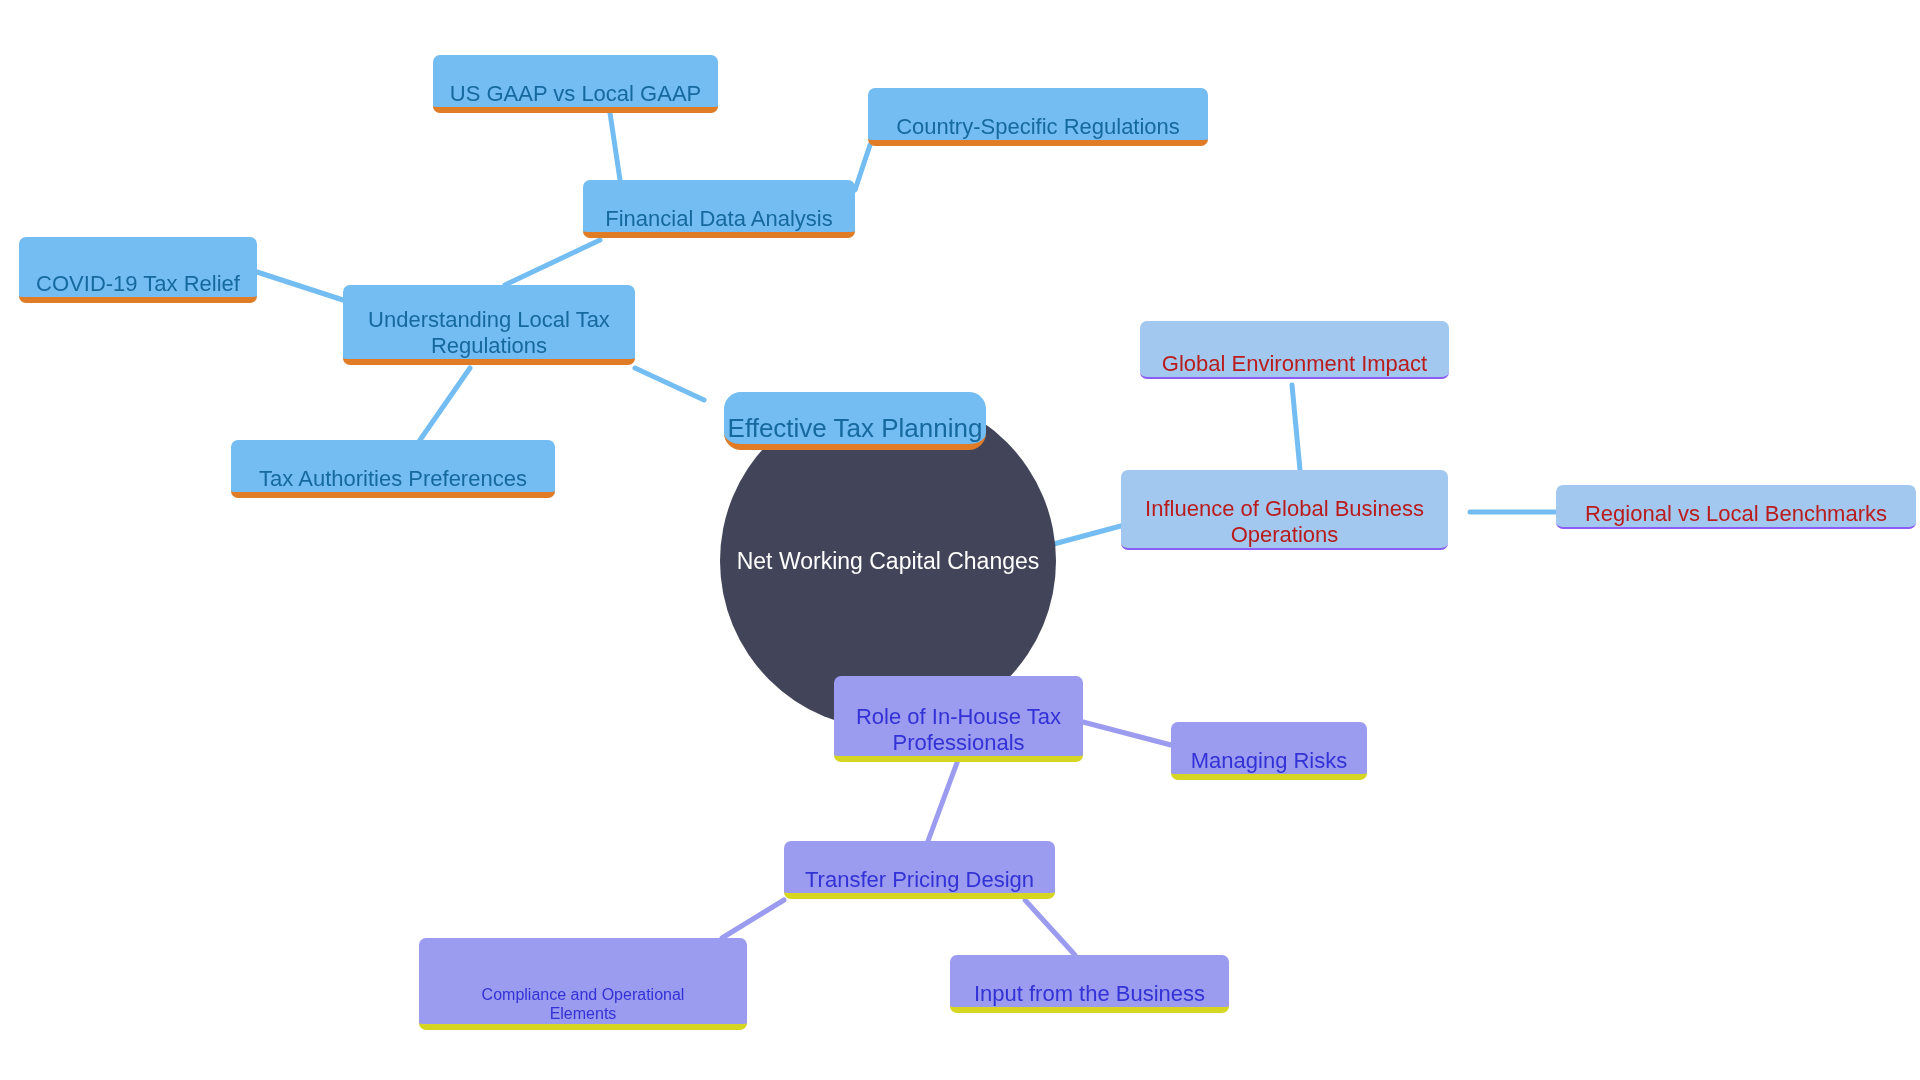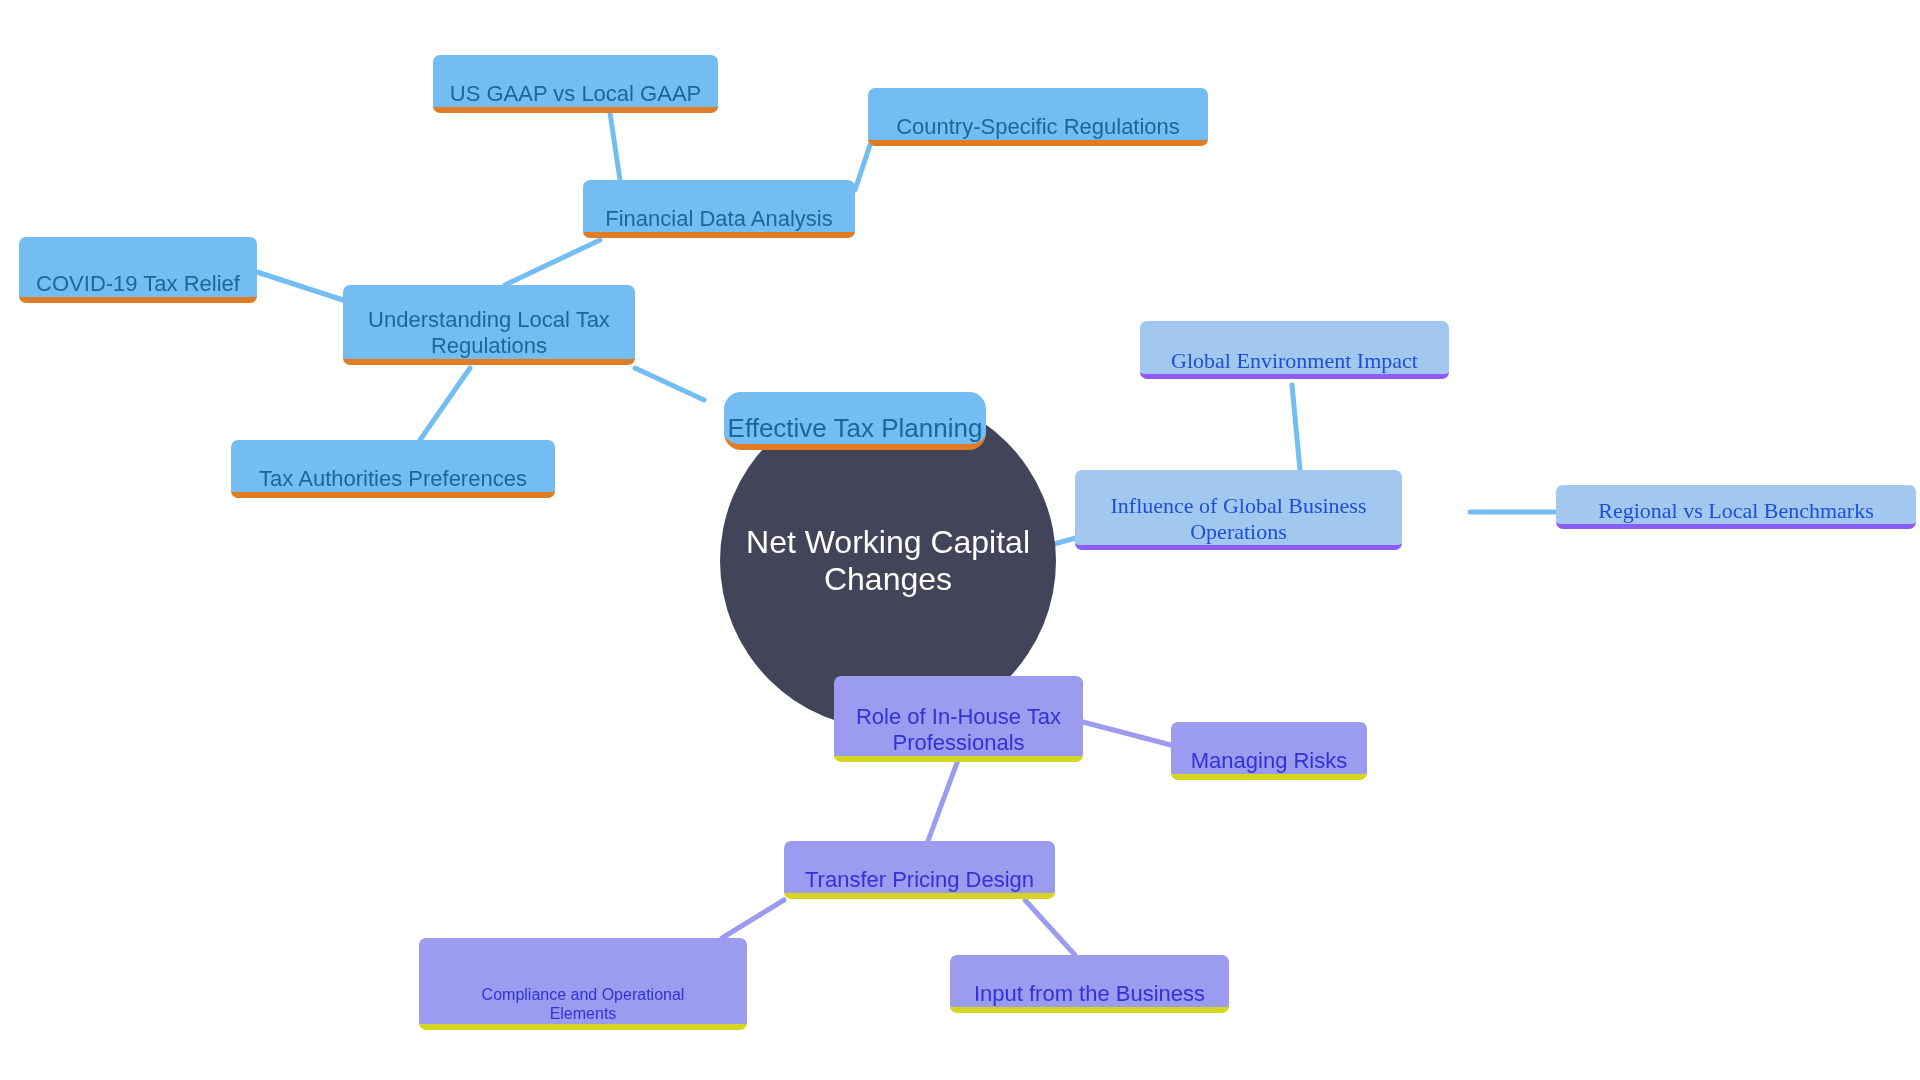--- a/index.html
+++ b/index.html
@@ -39,23 +39,22 @@
     white-space: pre-line;
     z-index: 5;
   }
   .node.blue {
     background: #74bdf2;
     color: #16699e;
     border-bottom: 6px solid #e07b26;
   }
   .node.blue2 {
     background: #a3c8ef;
-    color: #1d4ed8;
-    border-bottom: 5px solid #8b5cf6;
-    font-family: Liberation Serif, serif;
+    color: #b91c1c;
+    border-bottom: 2px solid #8b5cf6;
   }
   .node.purple {
     background: #9b9bf0;
     color: #3232d6;
     border-bottom: 6px solid #d6d622;
   }
   .root {
     position: absolute;
     border-radius: 50%;
     background: #424459;
@@ -83,35 +82,35 @@
       <line x1="1050" y1="545" x2="1143" y2="520" stroke="#74bdf2" stroke-width="5" stroke-linecap="round"></line>
       <line x1="1300" y1="470" x2="1292" y2="385" stroke="#74bdf2" stroke-width="5" stroke-linecap="round"></line>
       <line x1="1470" y1="512" x2="1556" y2="512" stroke="#74bdf2" stroke-width="5" stroke-linecap="round"></line>
       <line x1="900" y1="700" x2="895" y2="690" stroke="#9b9bf0" stroke-width="5" stroke-linecap="round"></line>
       <line x1="1083" y1="722" x2="1171" y2="745" stroke="#9b9bf0" stroke-width="5" stroke-linecap="round"></line>
       <line x1="958" y1="760" x2="928" y2="841" stroke="#9b9bf0" stroke-width="5" stroke-linecap="round"></line>
       <line x1="784" y1="900" x2="722" y2="938" stroke="#9b9bf0" stroke-width="5" stroke-linecap="round"></line>
       <line x1="1025" y1="900" x2="1075" y2="955" stroke="#9b9bf0" stroke-width="5" stroke-linecap="round"></line>
     </svg>
 
-  <div class="root" id="root-node" style="left: 720px; top: 393px; width: 336px; height: 336px; font-size: 32px;">
+  <div class="root" id="root-node" style="left: 720px; top: 393px; width: 336px; height: 336px; font-size: 23px;">
     <span>Net Working Capital Changes</span>
   </div>
 
   <div id="node-layer">
       <div class="node blue" style="left: 433px; top: 55px; width: 285px; height: 58px; font-size: 22px;"><span>US GAAP vs Local GAAP</span></div>
       <div class="node blue" style="left: 868px; top: 88px; width: 340px; height: 58px; font-size: 22px;"><span>Country-Specific Regulations</span></div>
       <div class="node blue" style="left: 583px; top: 180px; width: 272px; height: 58px; font-size: 22px;"><span>Financial Data Analysis</span></div>
       <div class="node blue" style="left: 19px; top: 237px; width: 238px; height: 66px; font-size: 22px;"><span>COVID-19 Tax Relief</span></div>
       <div class="node blue" style="left: 343px; top: 285px; width: 292px; height: 80px; font-size: 22px;"><span>Understanding Local Tax
 Regulations</span></div>
       <div class="node blue" style="left: 724px; top: 392px; width: 262px; height: 58px; font-size: 26px; border-radius: 17px;"><span>Effective Tax Planning</span></div>
       <div class="node blue" style="left: 231px; top: 440px; width: 324px; height: 58px; font-size: 22px;"><span>Tax Authorities Preferences</span></div>
       <div class="node blue2" style="left: 1140px; top: 321px; width: 309px; height: 58px; font-size: 22px;"><span>Global Environment Impact</span></div>
-      <div class="node blue2" style="left: 1075px; top: 470px; width: 327px; height: 80px; font-size: 22px;"><span>Influence of Global Business
+      <div class="node blue2" style="left: 1121px; top: 470px; width: 327px; height: 80px; font-size: 22px;"><span>Influence of Global Business
 Operations</span></div>
       <div class="node blue2" style="left: 1556px; top: 485px; width: 360px; height: 44px; font-size: 22px;"><span>Regional vs Local Benchmarks</span></div>
       <div class="node purple" style="left: 834px; top: 669px; width: 249px; height: 86px; font-size: 22px; margin-top: 7px;"><span>Role of In-House Tax
 Professionals</span></div>
       <div class="node purple" style="left: 1171px; top: 722px; width: 196px; height: 58px; font-size: 22px;"><span>Managing Risks</span></div>
       <div class="node purple" style="left: 784px; top: 841px; width: 271px; height: 58px; font-size: 22px;"><span>Transfer Pricing Design</span></div>
       <div class="node purple" style="left: 419px; top: 938px; width: 328px; height: 92px; font-size: 16px;"><span>Compliance and Operational
 Elements</span></div>
       <div class="node purple" style="left: 950px; top: 955px; width: 279px; height: 58px; font-size: 22px;"><span>Input from the Business</span></div>
     </div>

